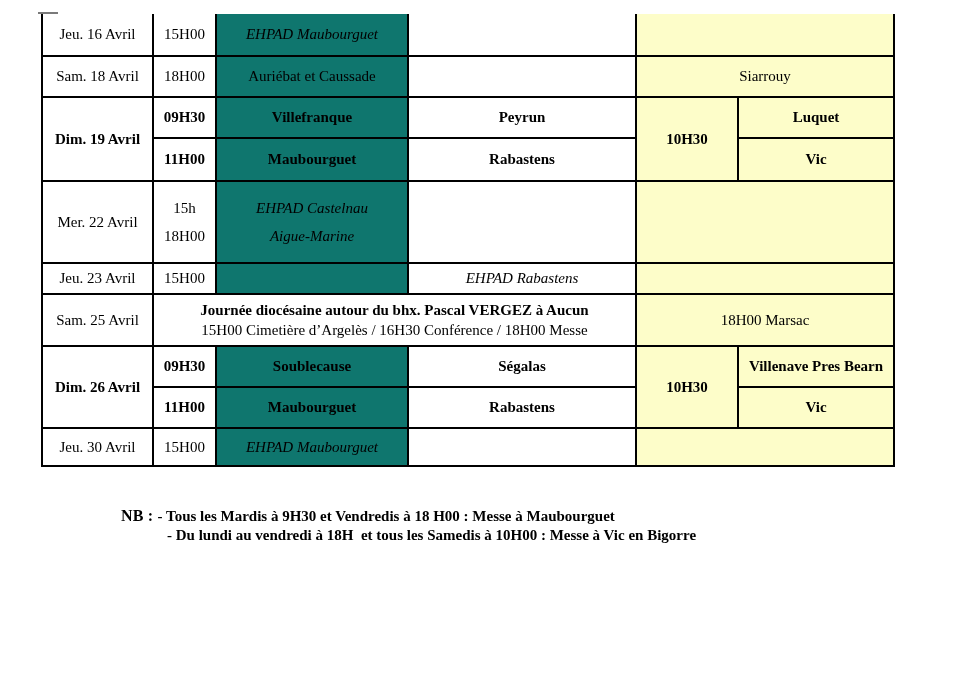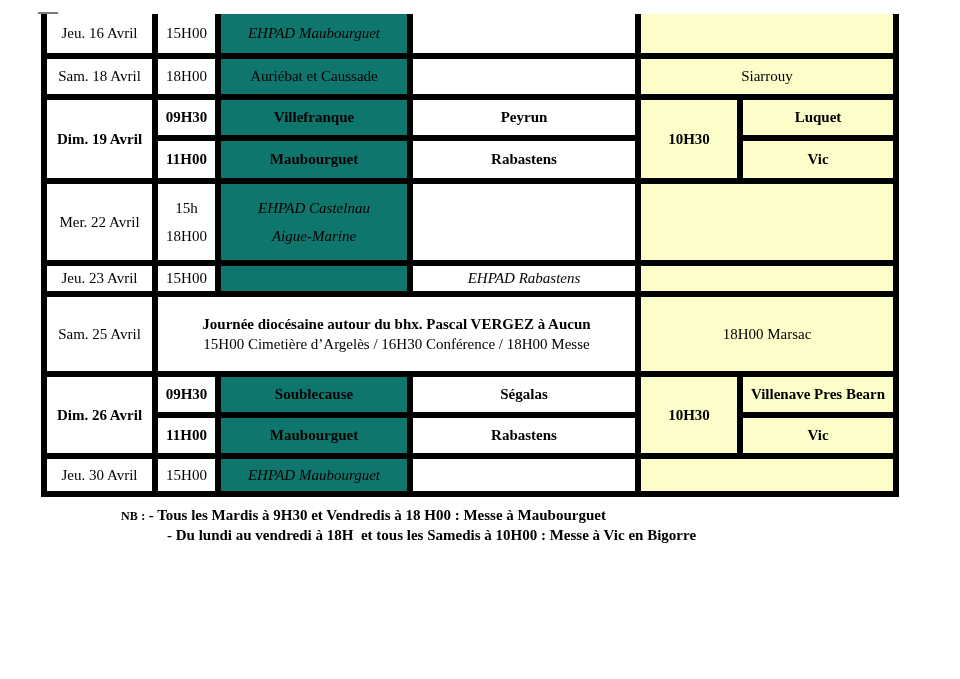--- a/index.html
+++ b/index.html
@@ -10,37 +10,37 @@
   }
   .page{position:absolute;inset:0;}
   
   .stub{position:absolute;left:38px;top:12px;width:20px;height:2px;background:#7a7a7a;}
 
   table.sched{
     position:absolute;left:41px;top:14px;width:852px;
     border-collapse:collapse;table-layout:fixed;
   }
   table.sched td{
-    border:6px solid #000000;
+    border:2px solid #000000;
     text-align:center;vertical-align:middle;
     font-size:15px;padding:0 4px;overflow:hidden;
   }
   tr.first td{border-top:none;}
   .lav{background:#0f766e;}
   .yel{background:#FDFDC9;}
   .b{font-weight:bold;}
   .i{font-style:italic;}
   .sm{font-size:13px;}
   td.ml span{display:block;line-height:28px;}
   td.ev span{display:block;line-height:20px;}
   td.ev .l1{font-weight:bold;}
 
   .notes{position:absolute;left:121px;top:506px;font-weight:bold;font-size:15px;line-height:19px;}
   .notes .nline{white-space:pre;}
-  .notes .nb{font-size:12px;letter-spacing:0.2px;}
+  .notes .nb{font-size:16px;letter-spacing:0.2px;}
   .notes .l2{margin-left:46px;}
 </style>
 </head>
 <body>
 
 <div class="page">
 
   <div class="stub"></div>
 
   <table class="sched">
@@ -101,21 +101,21 @@
       </tr>
 
       <tr style="height:31px">
         <td>Jeu. 23 Avril</td>
         <td>15H00</td>
         <td class="lav"></td>
         <td class="i">EHPAD Rabastens</td>
         <td class="yel" colspan="2"></td>
       </tr>
 
-      <tr style="height:80px">
+      <tr style="height:52px">
         <td>Sam. 25 Avril</td>
         <td class="ev" colspan="3">
           <span class="l1">Journée diocésaine autour du bhx. Pascal VERGEZ à Aucun</span>
           <span class="l2">15H00 Cimetière d’Argelès / 16H30 Conférence / 18H00 Messe</span>
         </td>
         <td class="yel" colspan="2">18H00 Marsac</td>
       </tr>
 
       <tr style="height:41px">
         <td class="b" rowspan="2">Dim. 26 Avril</td>

